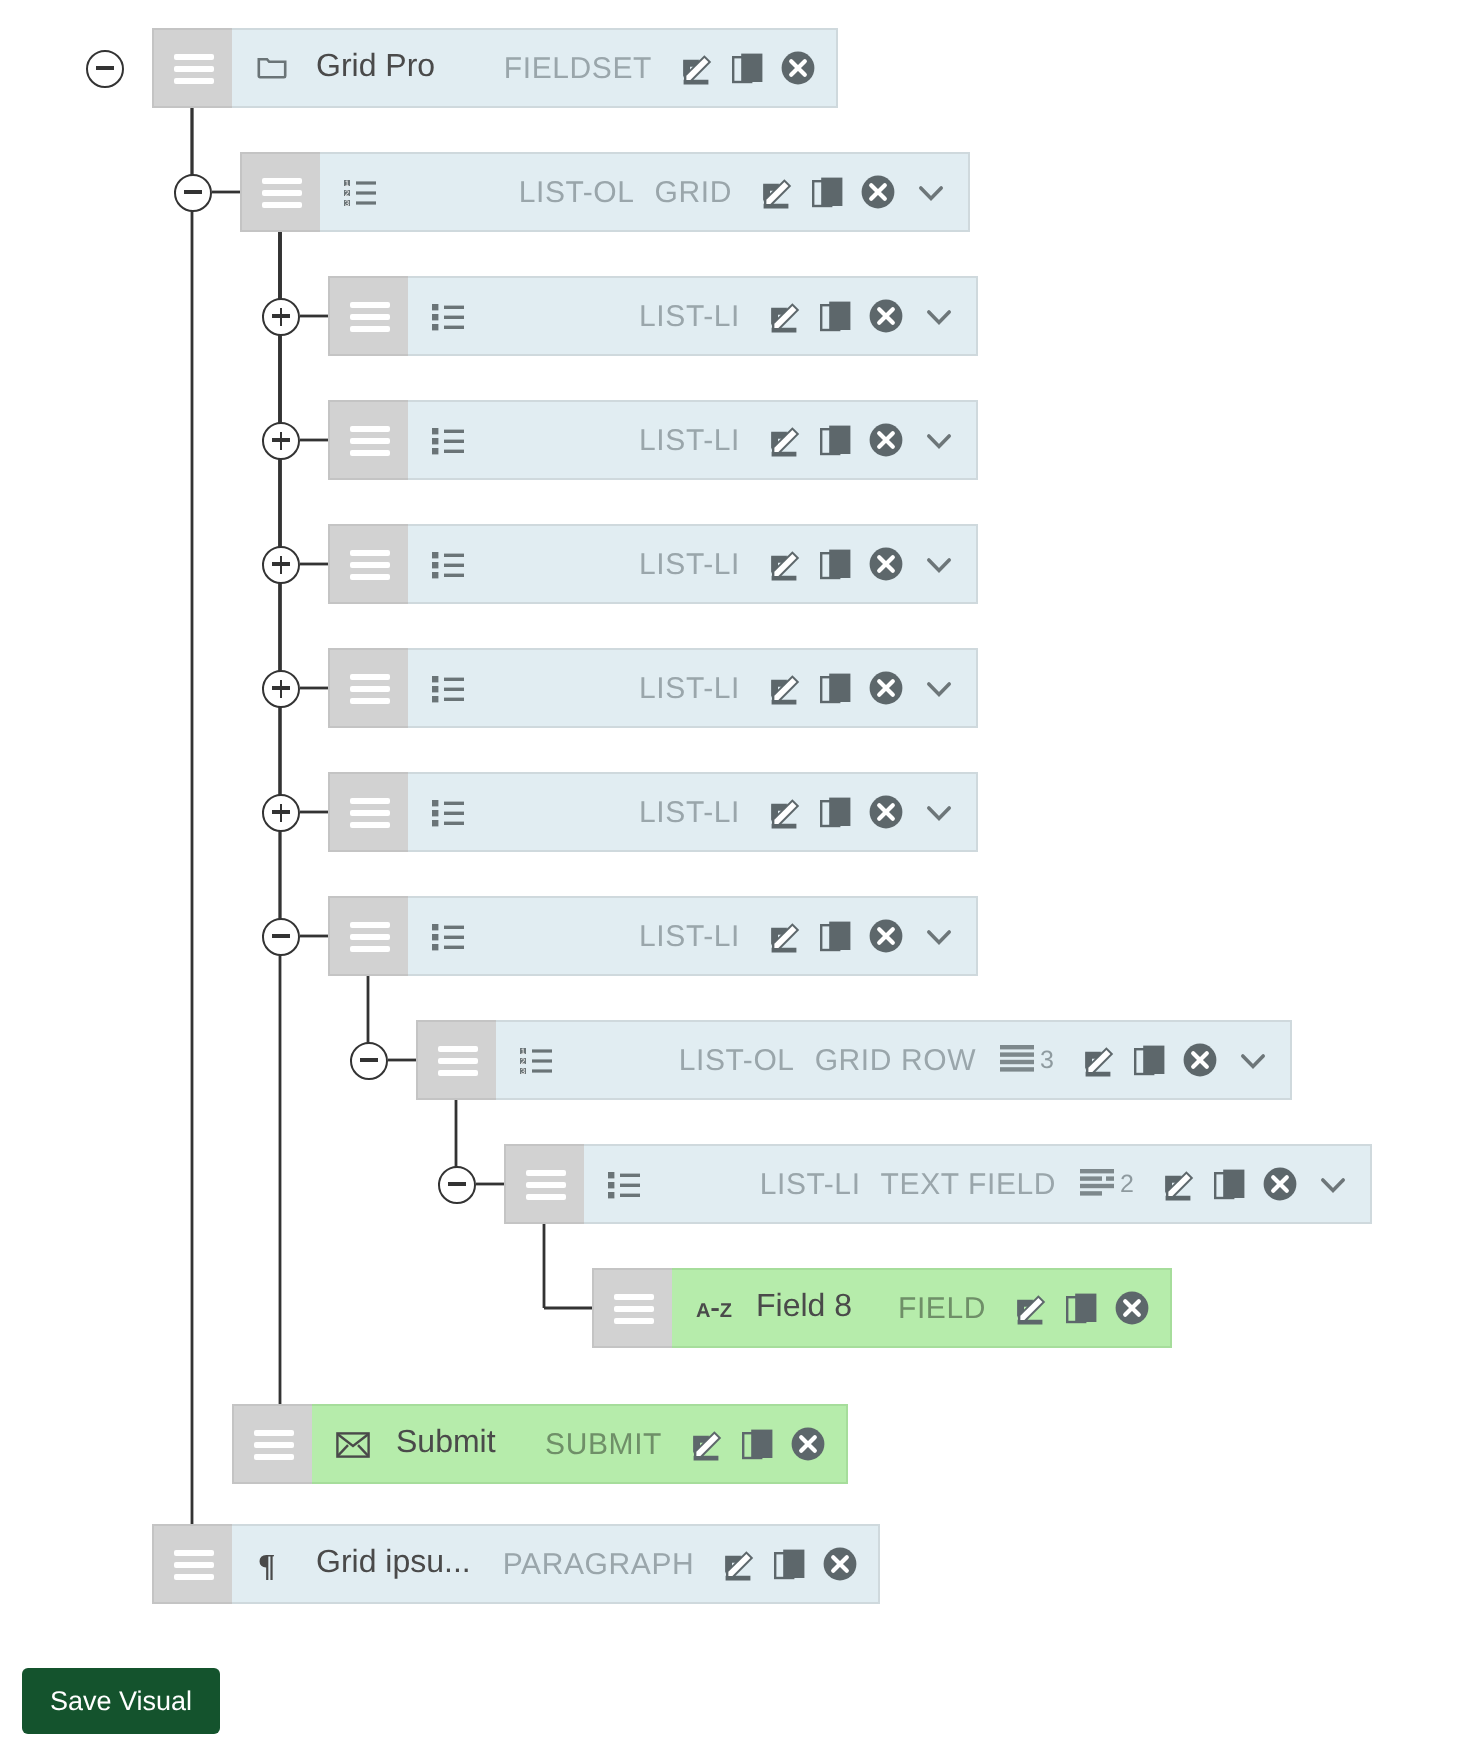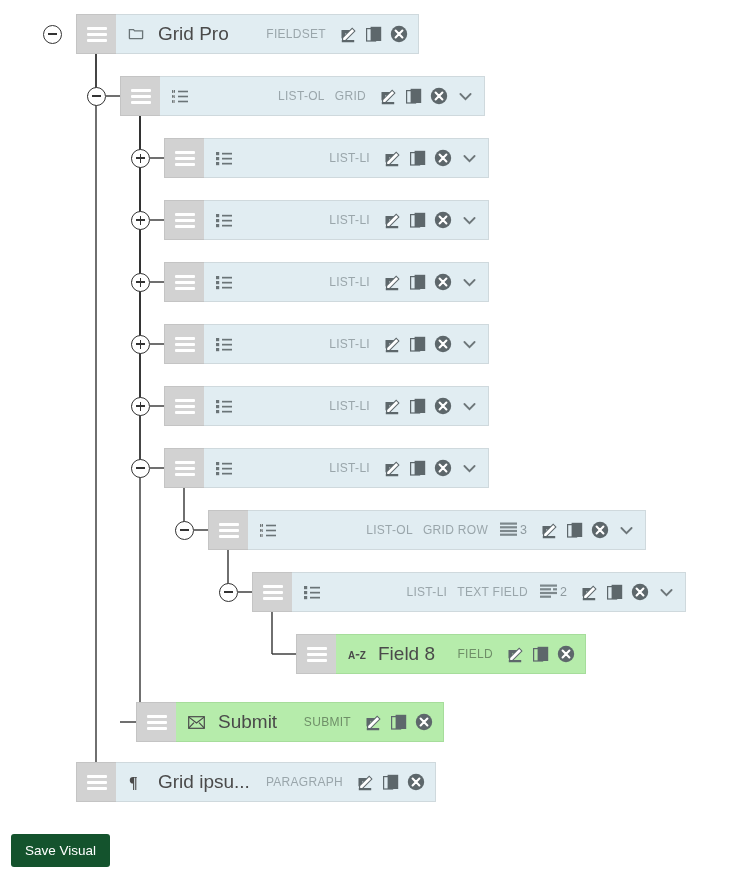--- a/index.html
+++ b/index.html
@@ -86,30 +86,30 @@
     width: 20px;
     min-width: 20px;
     display: flex;
     align-items: center;
     justify-content: flex-start;
     color: #6a7477;
   }
 
   .node-label {
     color: #4a4a4a;
-    font-size: 19px;
+    font-size: 16px;
     white-space: nowrap;
     margin-left: 4px;
   }
 
   .spacer { flex: 1; }
 
   .tag {
     color: #9aa6ab;
-    font-size: 12px;
+    font-size: 15px;
     letter-spacing: 0.3px;
     white-space: nowrap;
     margin-left: 4px;
   }
   .node.green .tag { color: #6f8f68; }
 
   .count-group {
     display: flex;
     align-items: center;
     gap: 3px;
@@ -844,21 +844,21 @@
           </span>
           <span class="act">
             <svg width="18" height="18" viewBox="0 0 18 18">
               <circle cx="9" cy="9" r="8.2" fill="#5d676b"></circle>
               <path d="M5.6 5.6 12.4 12.4 M12.4 5.6 5.6 12.4" stroke="#fff" stroke-width="2.1" stroke-linecap="round"></path>
             </svg>
           </span>
         </span>
       </div>
     </div>
-    <div class="node green" style="left: 136px; top: 702px; width: 308px;">
+    <div class="node green" style="left: 116px; top: 702px; width: 308px;">
       <div class="drag-handle">
         <div class="bars">
           <i></i>
           <i></i>
           <i></i>
         </div>
       </div>
       <div class="node-body">
         <span class="type-icon">
           <svg width="17" height="13" viewBox="0 0 17 13" fill="none" stroke="#4a4a4a" stroke-width="1.2">

